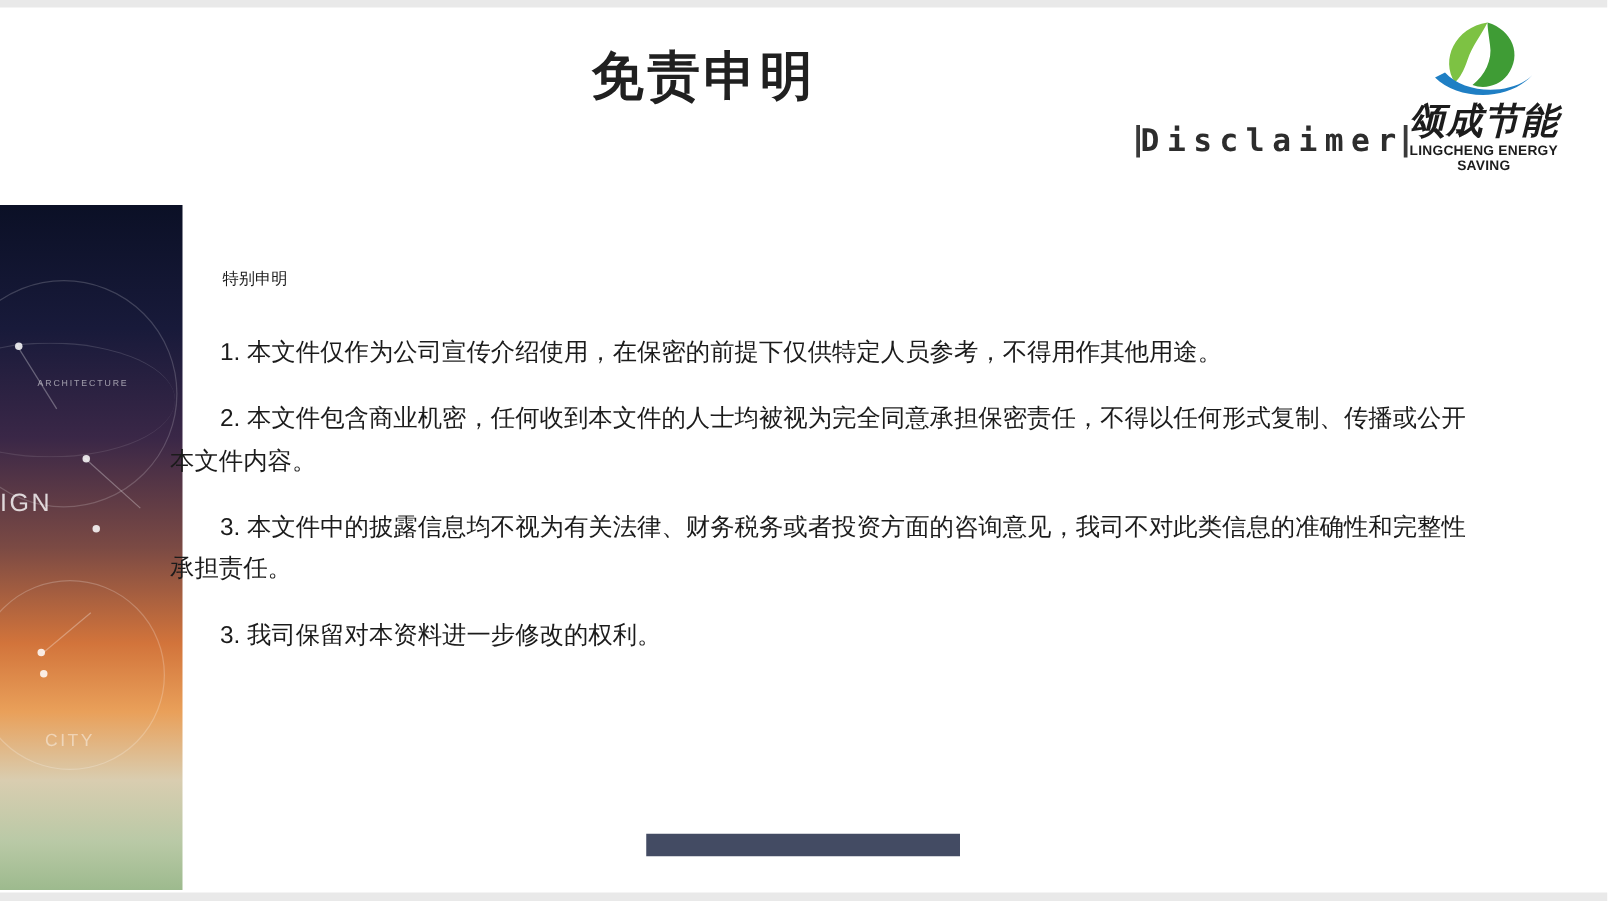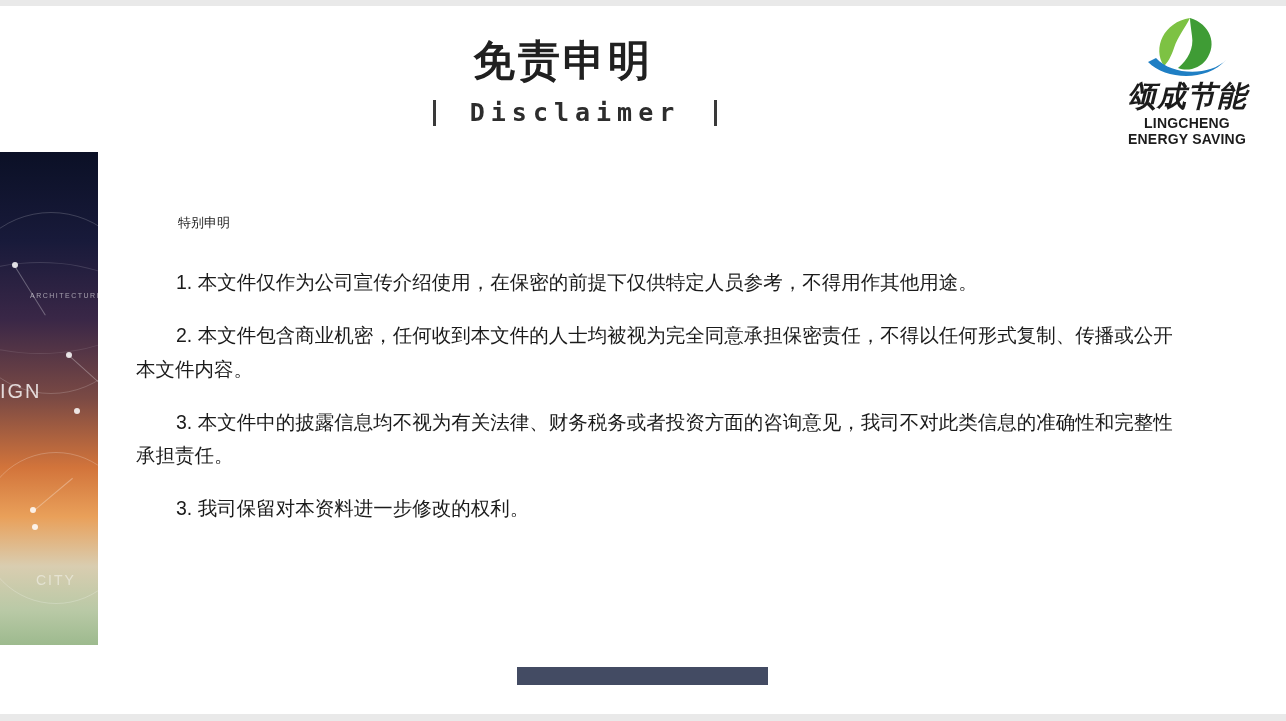--- a/index.html
+++ b/index.html
@@ -53,22 +53,21 @@
     font-size: 42px;
     font-weight: bold;
     color: #202020;
     letter-spacing: 3px;
     line-height: 1.1;
   }
   .title-en-row {
     margin-top: 14px;
     display: flex;
     align-items: center;
-    justify-content: center;
-    gap: 34px;
+    justify-content: flex-end;
     padding-left: 24px;
   }
   .title-bar {
     width: 3px;
     height: 26px;
     background: #3a3a3a;
     display: inline-block;
   }
   .title-en {
     font-family: "DejaVu Sans Mono", "Liberation Mono", monospace;
@@ -97,46 +96,47 @@
     font-family: "DejaVu Serif", "Liberation Serif", serif;
     font-size: 29px;
     font-weight: bold;
     font-style: italic;
     color: #1c1c1c;
     letter-spacing: 1px;
     line-height: 1;
     margin-top: 2px;
   }
   .logo-en {
-    font-size: 14px;
+    font-size: 11px;
     font-weight: bold;
     color: #1c1c1c;
     letter-spacing: 0.2px;
     margin-top: 4px;
   }
 
   
   .side-image {
     position: absolute;
     left: 0;
-    top: 152px;
+    top: 164px;
     width: 98px;
-    height: 493px;
+    height: 548px;
     overflow: hidden;
     background: linear-gradient(180deg,
         #0b1026 0%,
         #181a3a 18%,
         #3a2747 34%,
         #7b4a44 50%,
         #d2743b 64%,
         #e9a05a 74%,
         #d9cdb0 84%,
         #b9c9a6 93%,
         #9dba8e 100%);
     font-size: 0;
+    padding-left: 48px;
   }
   .side-image .globe {
     position: absolute;
     left: -40px;
     top: 60px;
     width: 180px;
     height: 180px;
     border-radius: 50%;
     border: 1px solid rgba(255,255,255,0.18);
   }

